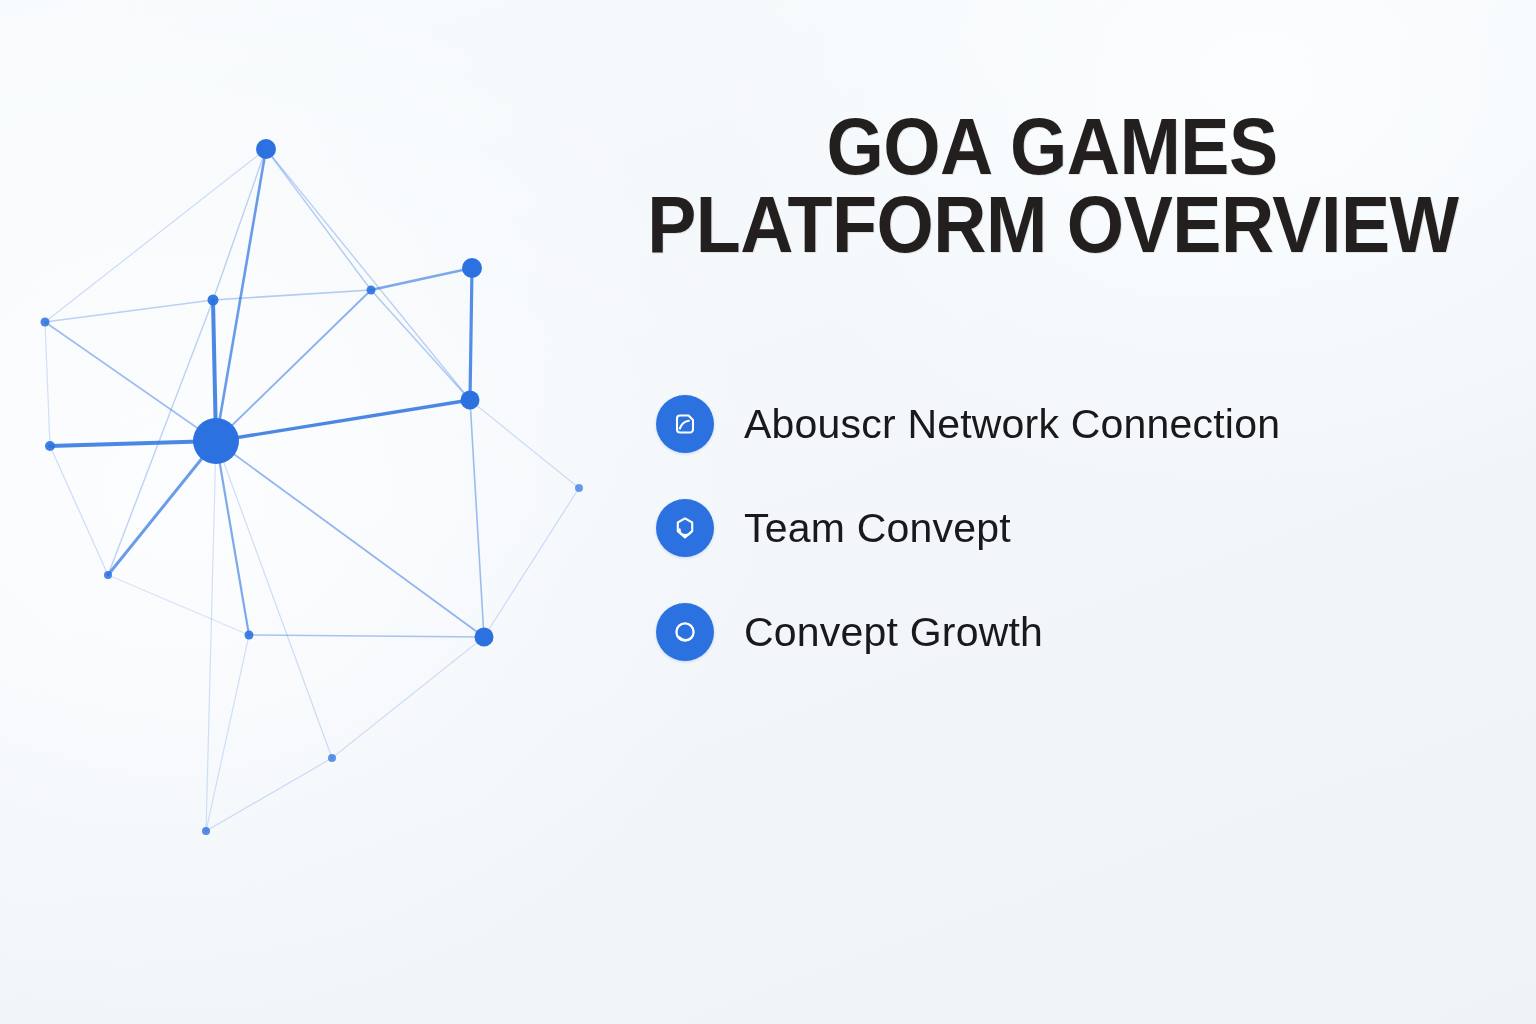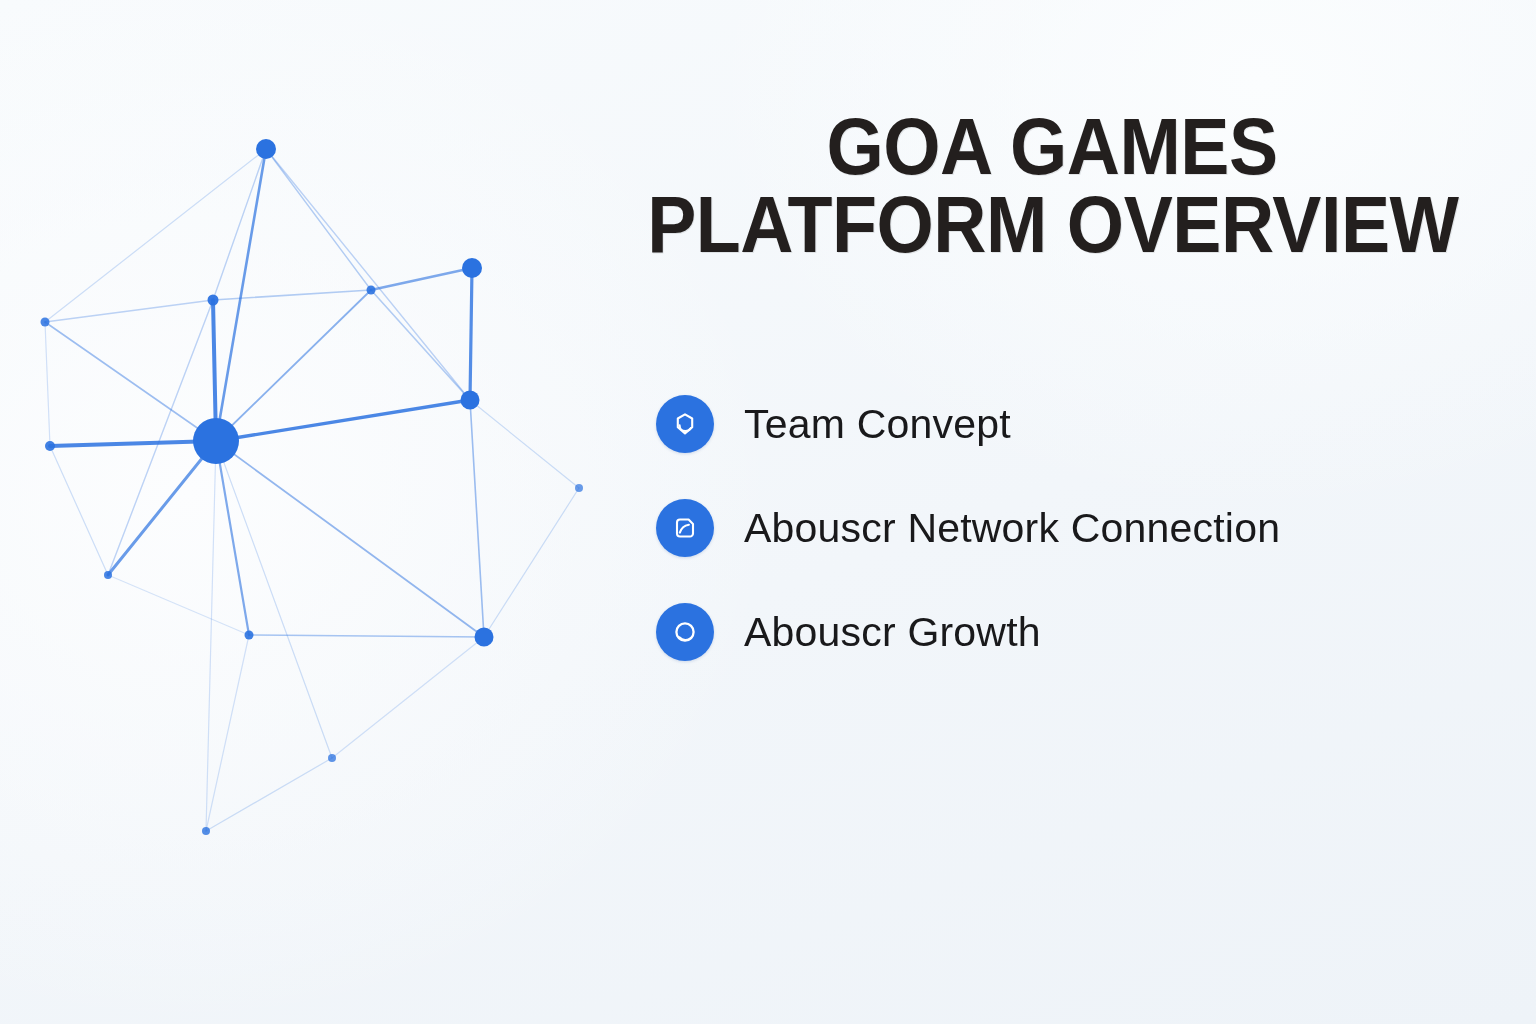--- a/index.html
+++ b/index.html
@@ -174,43 +174,43 @@
     <div id="title-block">
       <span class="title-line" id="title-line-1">GOA GAMES</span>
       <span class="title-line" id="title-line-2">PLATFORM OVERVIEW</span>
     </div>
 
     <div id="overview-list">
 
       <div class="list-item">
         <span class="item-icon">
           <svg width="34" height="34" viewBox="0 0 34 34" fill="none">
+            <path d="M9 11.5a3 3 0 0 1 3-3h8.6L25 12.9v9.6a3 3 0 0 1-3 3h-10a3 3 0 0 1-3-3z" stroke="#ffffff" stroke-width="2.1" stroke-linejoin="round"></path>
+            <path d="M11.8 21.6c1.4-4.4 5-7.2 9.1-7.9" stroke="#ffffff" stroke-width="2.1" stroke-linecap="round" fill="none"></path>
+          </svg>
+        </span>
+        <span class="item-label">Abouscr Network Connection</span>
+      </div>
+
+      <div class="list-item">
+        <span class="item-icon">
+          <svg width="34" height="34" viewBox="0 0 34 34" fill="none">
             <path d="M17 7.4l7.2 4.1v8.8L17 26.4l-7.2-6.1v-8.8z" stroke="#ffffff" stroke-width="2.1" stroke-linejoin="round"></path>
             <path d="M11.6 18.4c0 3.2 2.6 5.6 5.9 5.6 2.3 0 4.2-1.1 5.2-2.8" stroke="#ffffff" stroke-width="2.1" stroke-linecap="round" fill="none"></path>
           </svg>
         </span>
         <span class="item-label">Team Convept</span>
-      </div>
-
-      <div class="list-item">
-        <span class="item-icon">
-          <svg width="34" height="34" viewBox="0 0 34 34" fill="none">
-            <path d="M9 11.5a3 3 0 0 1 3-3h8.6L25 12.9v9.6a3 3 0 0 1-3 3h-10a3 3 0 0 1-3-3z" stroke="#ffffff" stroke-width="2.1" stroke-linejoin="round"></path>
-            <path d="M11.8 21.6c1.4-4.4 5-7.2 9.1-7.9" stroke="#ffffff" stroke-width="2.1" stroke-linecap="round" fill="none"></path>
-          </svg>
-        </span>
-        <span class="item-label">Abouscr Network Connection</span>
       </div>
 
       <div class="list-item">
         <span class="item-icon">
           <svg width="34" height="34" viewBox="0 0 34 34" fill="none">
             <circle cx="17" cy="17" r="8.6" stroke="#ffffff" stroke-width="2.3"></circle>
             <path d="M23.3 22.8a8.6 8.6 0 0 1-11.9-.5" stroke="#ffffff" stroke-width="2.1" stroke-linecap="round" fill="none"></path>
           </svg>
         </span>
-        <span class="item-label">Abouscr Growth</span>
+        <span class="item-label">Convept Growth</span>
       </div>
 
 
     </div>
   </div>
 </div>
 
 </body></html>

